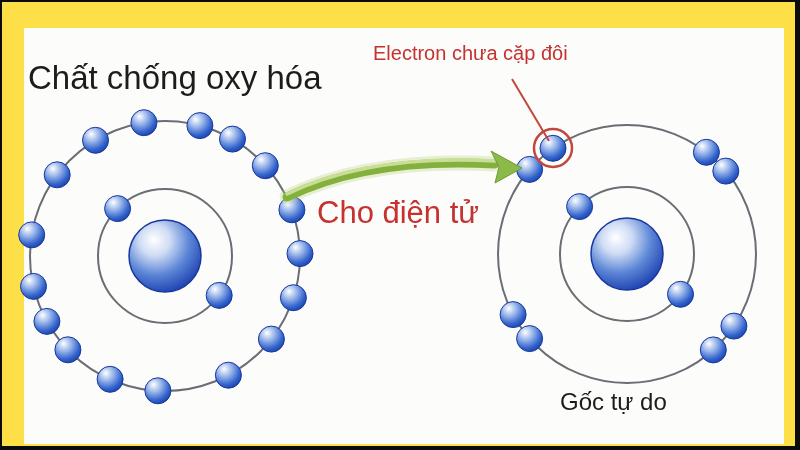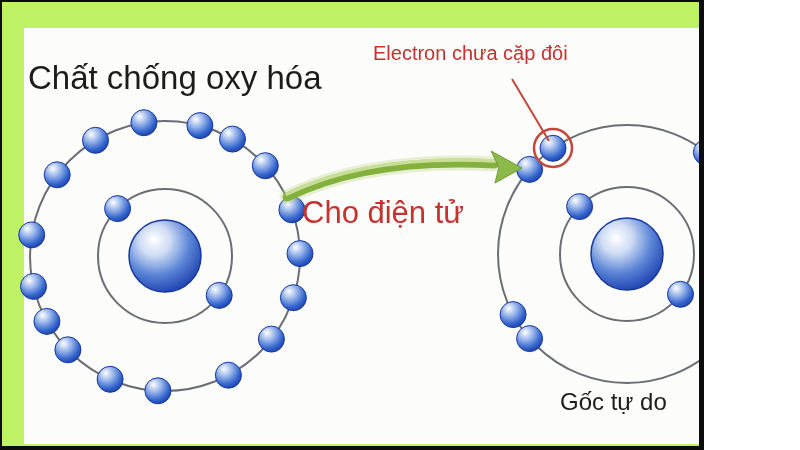--- a/index.html
+++ b/index.html
@@ -1,37 +1,37 @@
 <!DOCTYPE html>
 <html><head>
 <meta charset="utf-8">
 <style>
   html,body{margin:0;padding:0;}
   body{font-family:"Liberation Sans", sans-serif;}
   .stage{
     position:relative;
-    width:704px;height:450px;
-    background:#bef264;
+    width:800px;height:450px;
+    background:#fde047;
     overflow:hidden;
   }
   .frame-border{
     position:absolute;inset:0;
     border-style:solid;border-color:#0c0c0c;
     border-width:2px 5px 4px 2px;
     pointer-events:none;z-index:30;
   }
   .panel{
     position:absolute;left:24px;top:28px;width:760px;height:416px;
     background:#fcfcfa;z-index:1;
   }
   svg.diagram{position:absolute;left:0;top:0;z-index:5;}
   .lbl{position:absolute;z-index:10;white-space:nowrap;line-height:1.1;}
   .lbl-antioxidant{left:28px;top:60px;font-size:33px;color:#1c1c1c;}
   .lbl-unpaired{left:373px;top:42px;font-size:20px;color:#c5322f;}
-  .lbl-donate{left:302px;top:196px;font-size:31px;color:#c5322f;}
+  .lbl-donate{left:317px;top:196px;font-size:31px;color:#c5322f;}
   .lbl-radical{left:560px;top:389px;font-size:24px;color:#1c1c1c;}
 </style>
 </head>
 <body>
 
 <div class="stage">
   <div class="panel"></div>
 
   <svg class="diagram" id="diagram-svg" width="800" height="450" viewBox="0 0 800 450">
     <defs>

